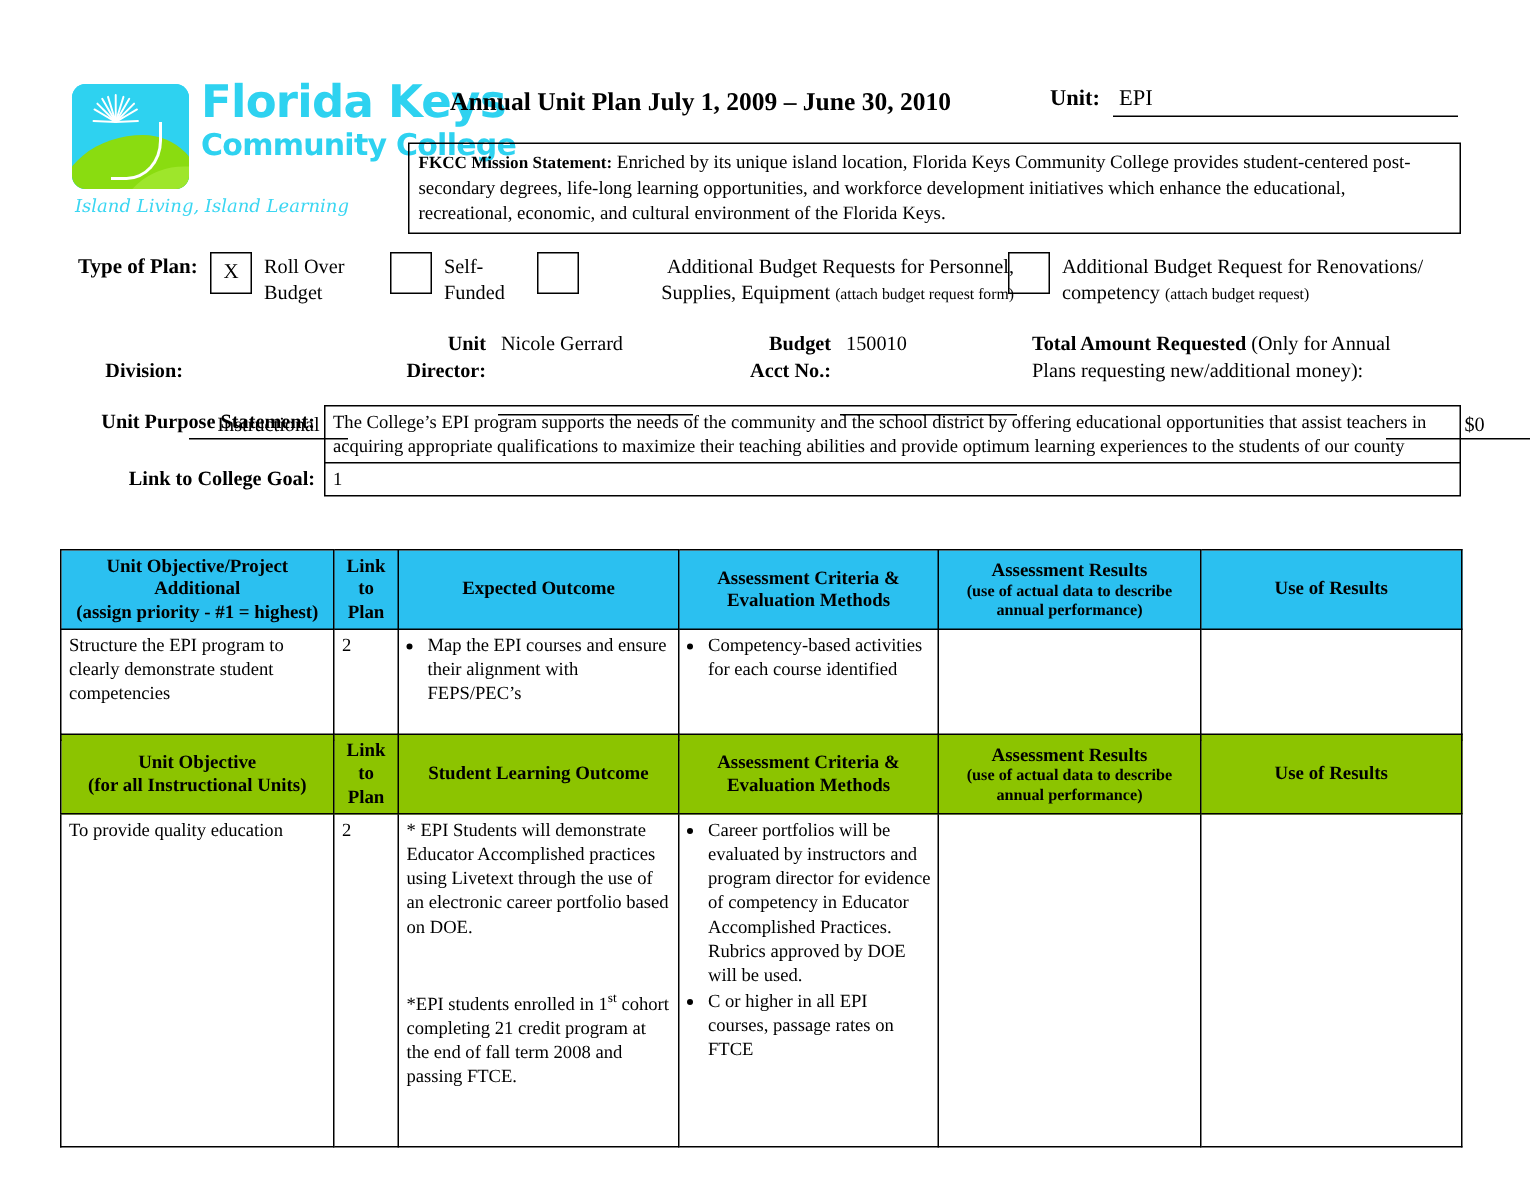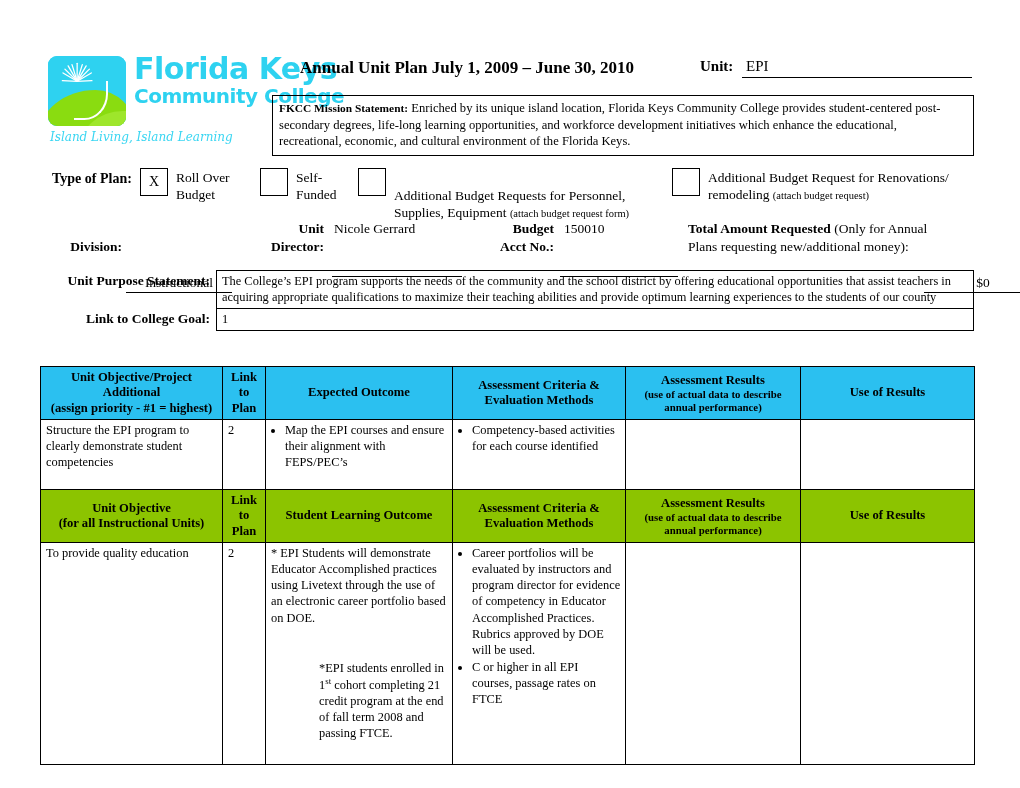--- a/index.html
+++ b/index.html
@@ -259,21 +259,21 @@
     font-size: 12.4px;
     line-height: 1.30;
   }
   ul.bl {
     margin: 0;
     padding-left: 14px;
     list-style-type: disc;
   }
   ul.bl li { margin: 0 0 1px 0; }
   p.pl { margin: 0 0 10px 0; }
-  p.pl.gap { margin-top: 34px; margin-left: 48px; }
+  p.pl.gap { margin-top: 34px; }
   sup { font-size: 0.72em; vertical-align: super; }
 
   #t1 { top: 366px; }
   #t2 { top: 489px; }
 </style>
 </head>
 <body>
 
 <div class="page">
 
@@ -326,30 +326,30 @@
       <span>Budget</span>
     </div>
 
     <div class="cbx" style="left:208px; top:0;"></div>
     <div class="opt-text" style="left:244px; top:2px; width:70px;">
       <span>Self-</span><br>
       <span>Funded</span>
     </div>
 
     <div class="cbx" style="left:306px; top:0;"></div>
-    <div class="opt-text" style="left:342px; top:20px; width:282px;">
+    <div class="opt-text" style="left:342px; top:2px; width:282px;text-align:right;">
       <span>Additional Budget Requests for Personnel,</span><br>
       <span>Supplies, Equipment</span>
       <small>(attach budget request form)</small>
     </div>
 
     <div class="cbx" style="left:620px; top:0;"></div>
     <div class="opt-text" style="left:656px; top:2px; width:274px;">
       <span>Additional Budget Request for Renovations/</span><br>
-      <span>remodeling</span>
+      <span>competency</span>
       <small>(attach budget request)</small>
     </div>
   </div>
 
   <div class="divrow">
     <div class="k" style="left:0px; top:21px; width:70px;">Division:</div>
     <div class="v" style="left:74px; top:20px; width:106px;">Instructional</div>
 
     <div class="k" style="left:188px; top:3px; width:84px;">Unit</div>
     <div class="k" style="left:188px; top:21px; width:84px;">Director:</div>

